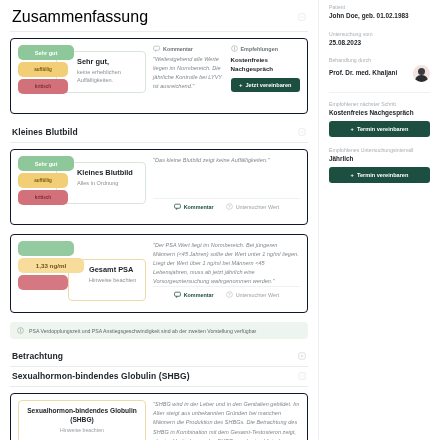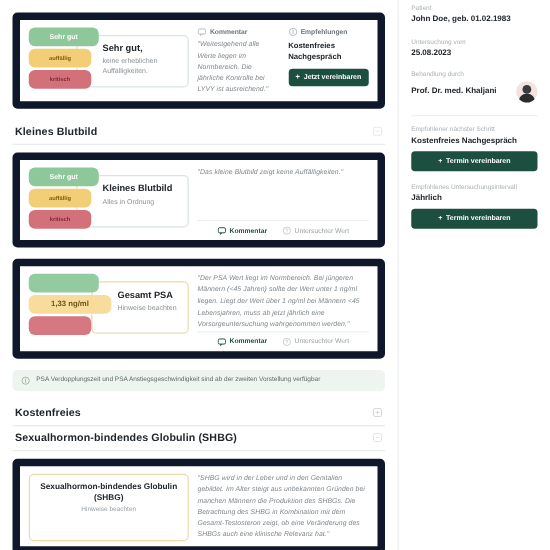--- a/index.html
+++ b/index.html
@@ -22,24 +22,24 @@
   .sec-head {
     display: flex; align-items: center; justify-content: space-between;
     padding: 4px 2px 5px 2px;
     border-bottom: 1px solid #e9ecec;
   }
   .sec-title { font-size: 8.5px; font-weight: bold; color: #21262b; letter-spacing: .1px; }
   .collapse-ico { width: 8px; height: 8px; opacity: .35; display:block; }
   .collapse-ico svg { display: block; }
 
   .card {
-    border: 6px solid #0f172a;
+    border: 1px solid #0f172a;
     border-radius: 4px;
     margin: 6px 0 9px 0;
-    padding: 6px 7px 4px 7px;
+    padding: 6px 7px 14px 7px;
     display: flex;
     gap: 7px;
     background: #fff;
   }
 
   
   .tl-wrap { position: relative; width: 128px; flex: 0 0 128px; height: 54px; }
   .bars { position: absolute; left: 0; top: 0; width: 56px; }
   .bar {
     height: 15px; border-radius: 5px; margin-bottom: 2px;
@@ -59,21 +59,21 @@
   .bar.dim { opacity: .95; }
 
   .tl-box {
     position: absolute; left: 38px; top: 6px;
     width: 90px; height: 42px;
     border: 1px solid #d9e5da; border-radius: 4px;
     background: transparent;
     padding: 5px 5px 5px 20px;
     z-index: 1;
   }
-  .tl-box.amber { border-color: #f0d9a8; }
+  .tl-box.amber { border-color: #f0d9a8; margin-top: 12px; }
   .tl-title { font-size: 7.4px; font-weight: bold; color: #21262b; line-height: 1.25; }
   .tl-sub { font-size: 5.6px; color: #8b9296; line-height: 1.45; margin-top: 2px; }
 
   
   .tl-wrap.psa .bars { width: 66px; }
   .tl-wrap.psa .tl-box { left: 50px; width: 78px; }
 
   
   .right-col { flex: 1; min-width: 0; display: flex; flex-direction: column; }
   .quote {
@@ -161,20 +161,29 @@
   }
   .hsep { height: 1px; background: #eef1f1; margin: 8px 0; }
 </style>
 </head>
 <body>
 
 <div class="page">
 
   <div class="main">
 
+    <div class="sec-head">
+      <div>Zusammenfassung</div>
+      <span class="collapse-ico">
+        <svg viewBox="0 0 10 10">
+            <rect x="1" y="1" width="8" height="8" rx="1.5" fill="none" stroke="#b7bec2" stroke-width="1"></rect>
+            <path d="M3.2 5h3.6" stroke="#b7bec2" stroke-width="1"></path>
+          </svg>
+      </span>
+    </div>
 
     <div class="card">
       <div class="tl-wrap">
         <div class="tl-box">
           <div class="tl-title">Sehr gut,</div>
           <div class="tl-sub">keine erheblichen Auffälligkeiten.</div>
         </div>
         <div class="bars">
           <div class="bar good">Sehr gut</div>
           <div class="bar warn sm lit">auffällig</div>
@@ -307,21 +316,21 @@
       <span class="ic">
         <svg viewBox="0 0 12 12">
             <circle cx="6" cy="6" r="5" fill="none" stroke="#6b7f70" stroke-width="1.2"></circle>
             <path d="M6 5.2v3.2M6 3.4v.9" stroke="#6b7f70" stroke-width="1.2" stroke-linecap="round"></path>
           </svg>
       </span>
       <span>PSA Verdopplungszeit und PSA Anstiegsgeschwindigkeit sind ab der zweiten Vorstellung verfügbar</span>
     </div>
 
     <div class="sec-head">
-      <div class="sec-title">Kostenfreies</div>
+      <div class="sec-title">Betrachtung</div>
       <span class="collapse-ico">
         <svg viewBox="0 0 10 10">
             <rect x="1" y="1" width="8" height="8" rx="1.5" fill="none" stroke="#8d9599" stroke-width="1"></rect>
             <path d="M3.2 5h3.6M5 3.2v3.6" stroke="#8d9599" stroke-width="1"></path>
           </svg>
       </span>
     </div>
 
     <div class="sec-head">
       <div class="sec-title">Sexualhormon-bindendes Globulin (SHBG)</div>

